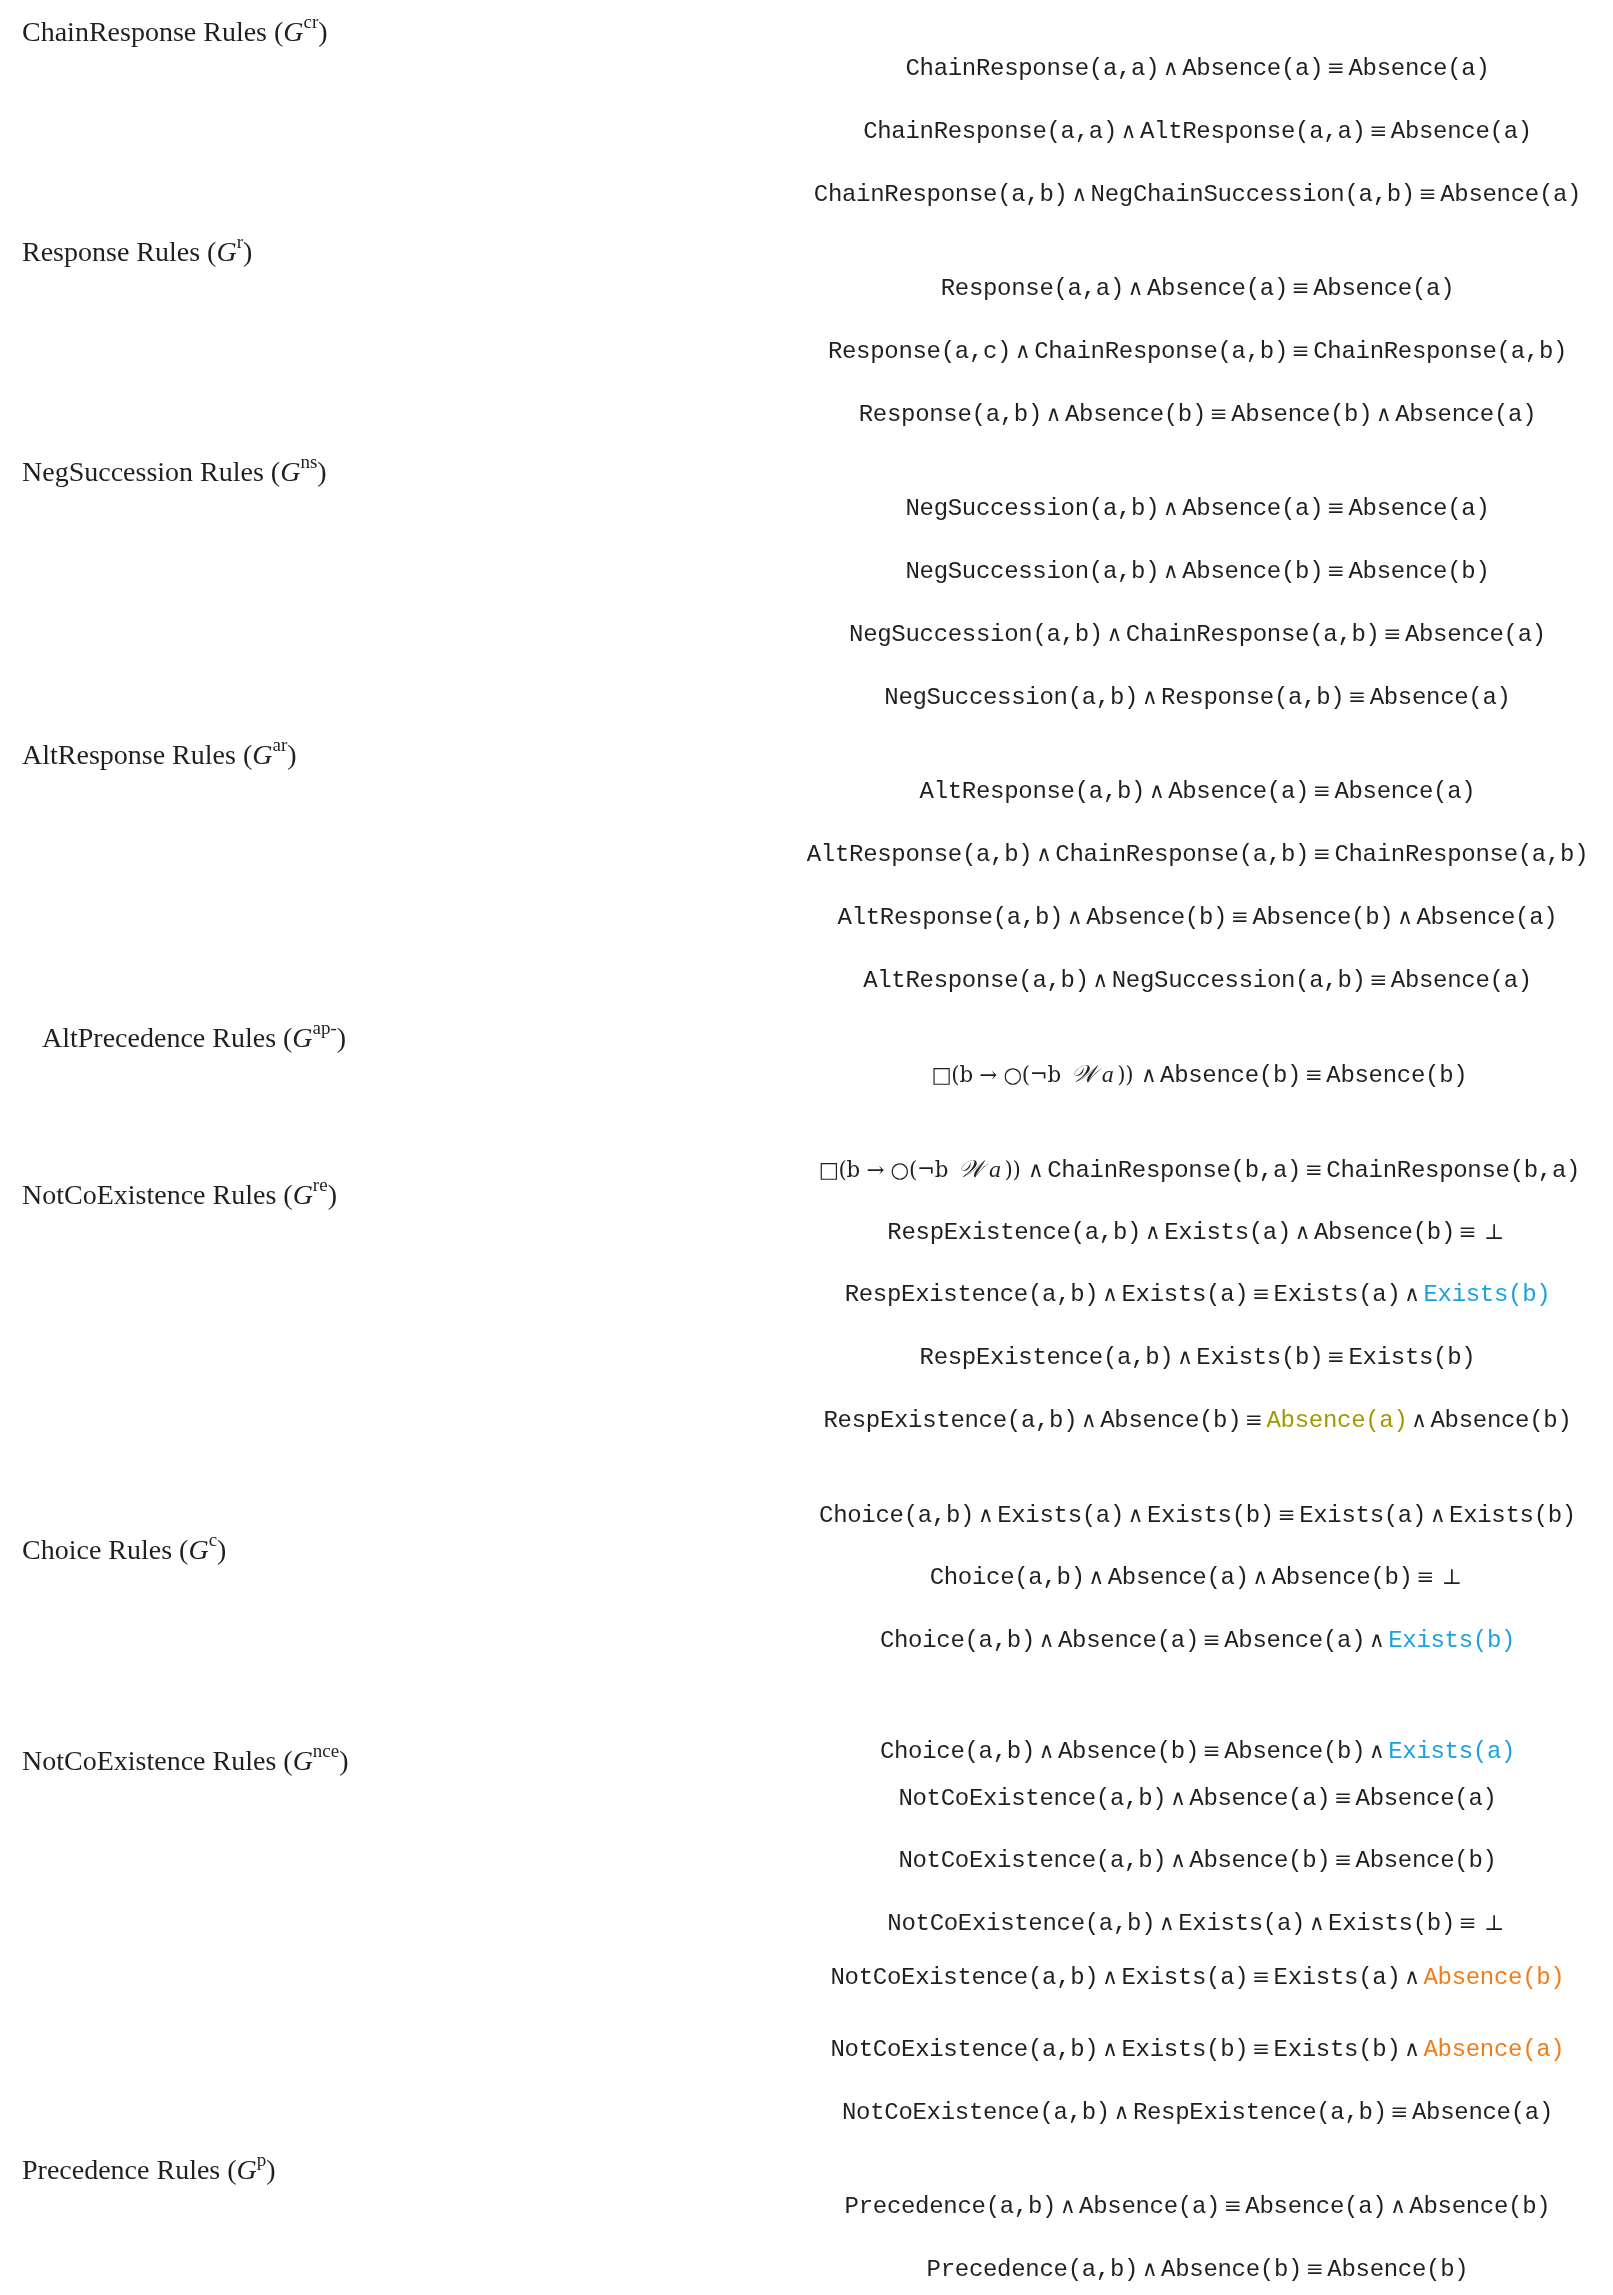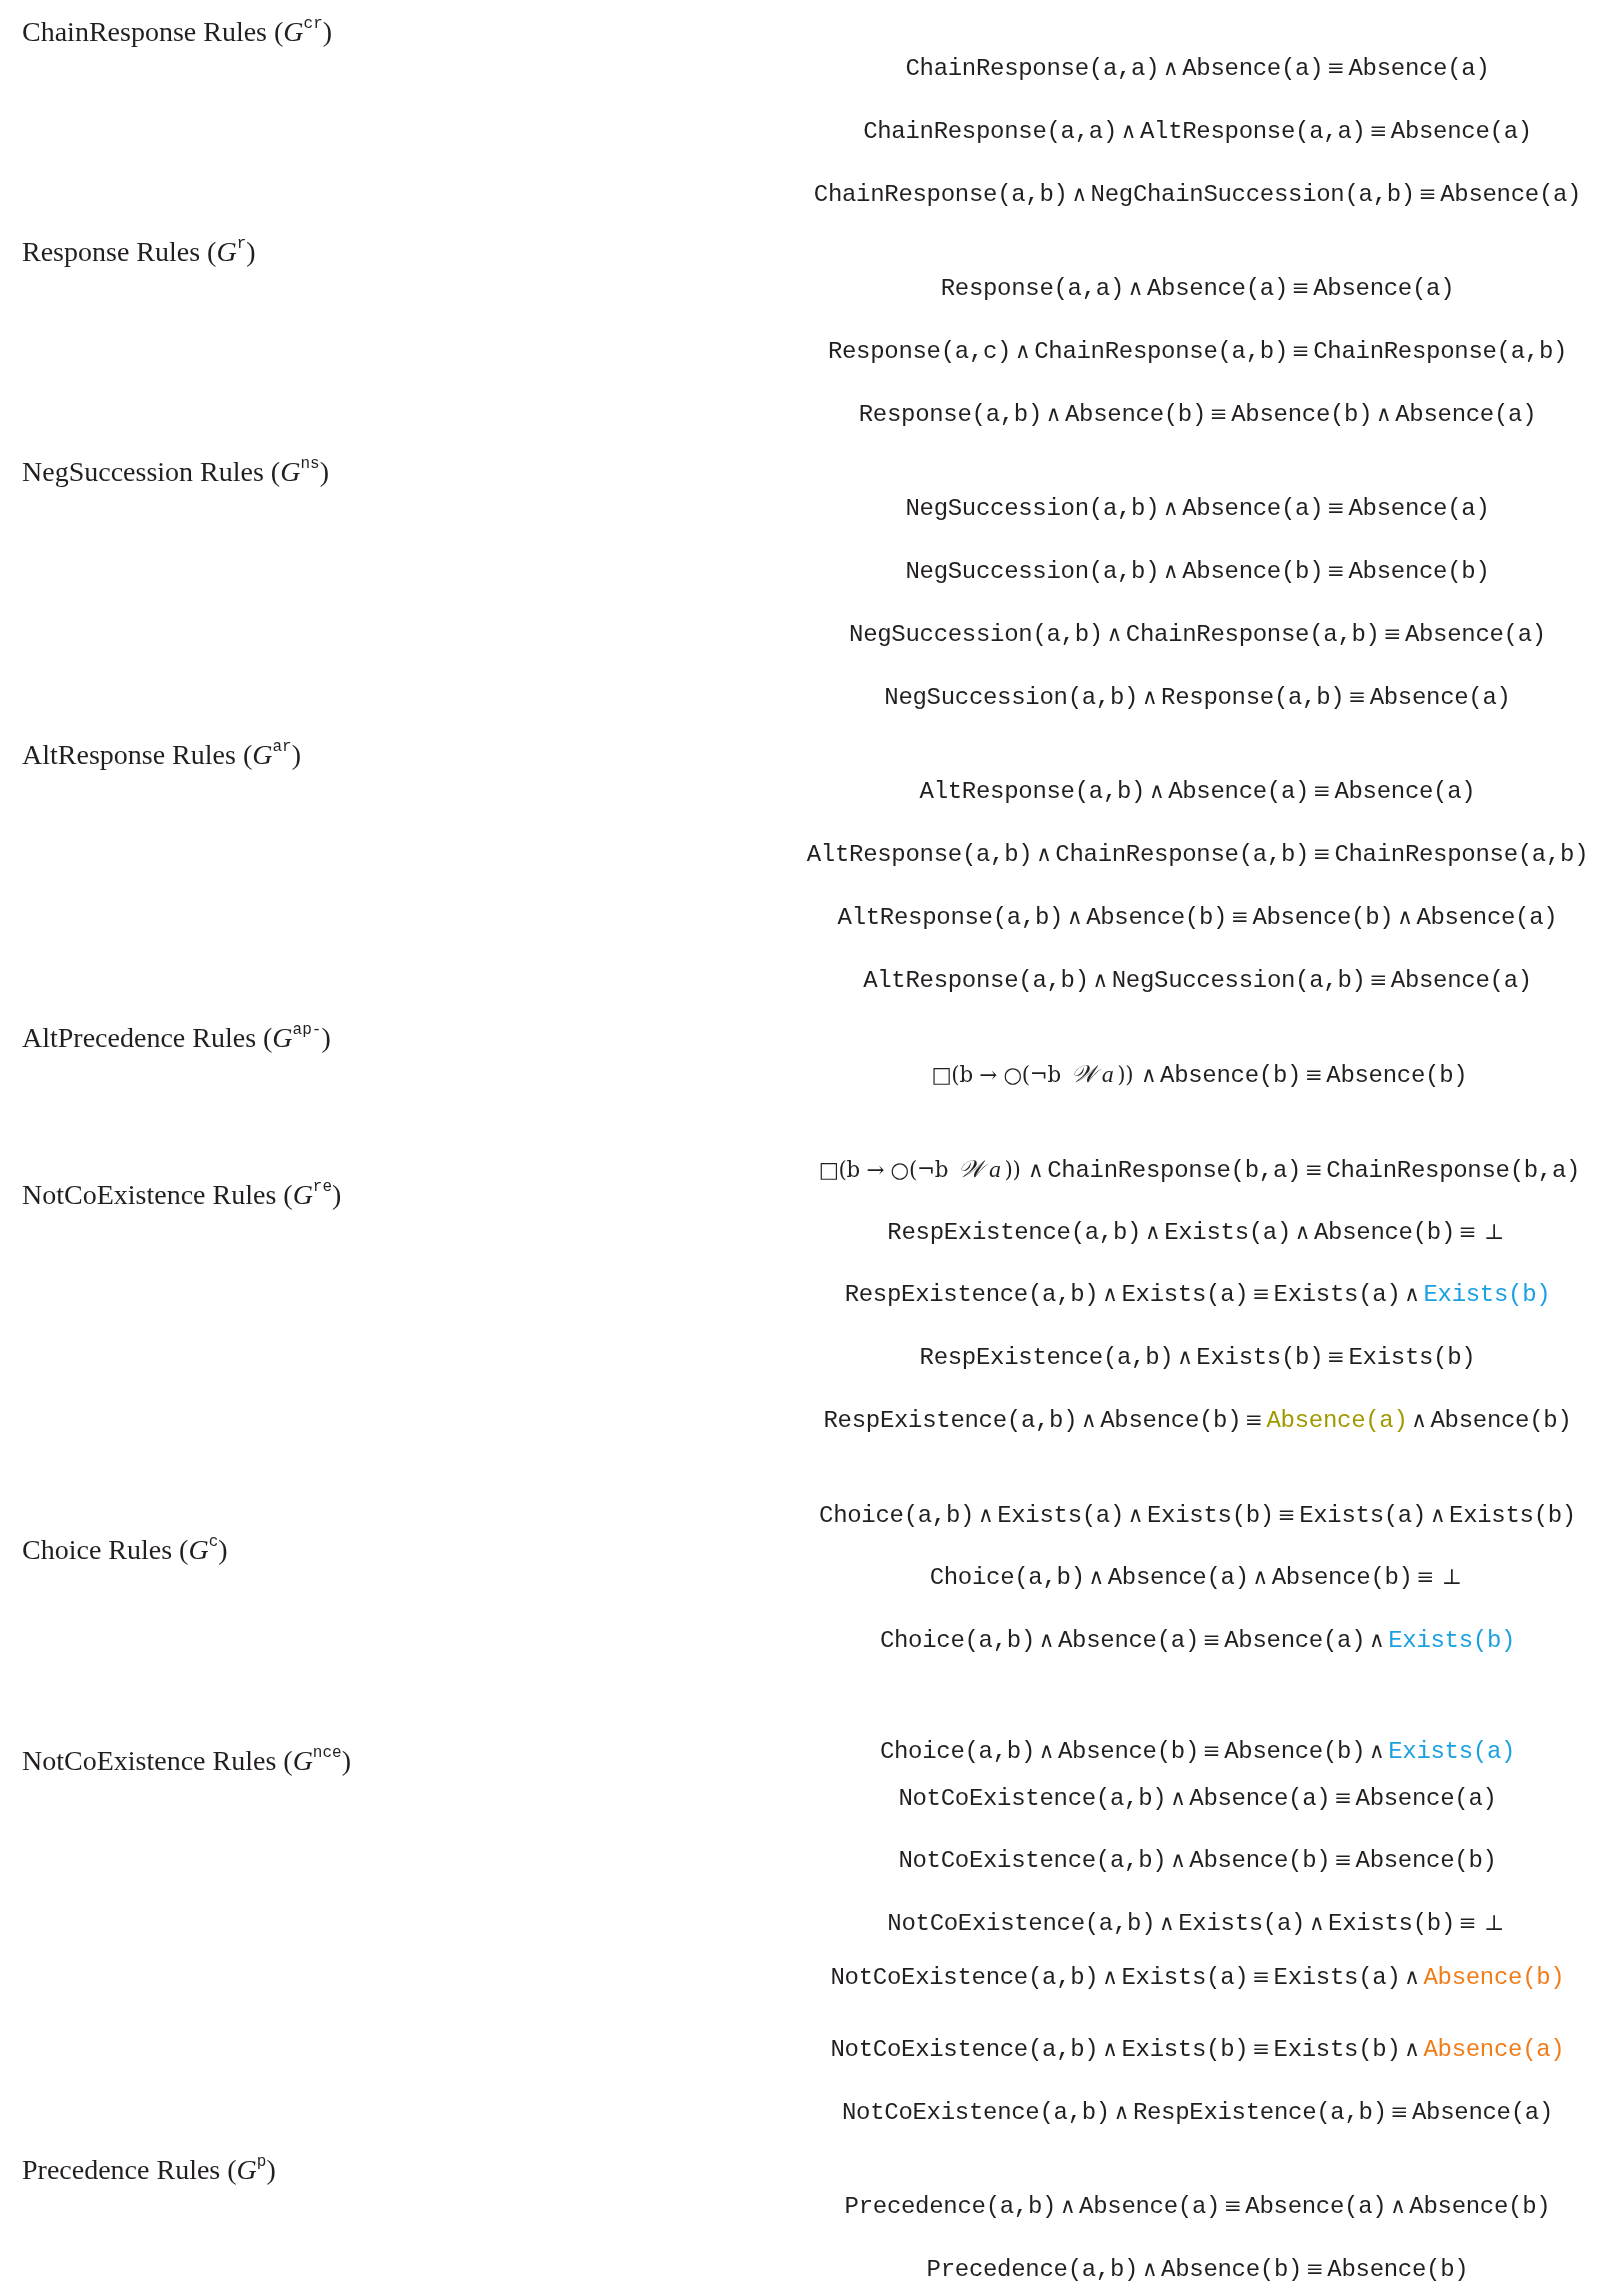--- a/index.html
+++ b/index.html
@@ -21,22 +21,22 @@
     font-family: "Liberation Serif", "DejaVu Serif", serif;
     font-size: 28px;
     line-height: 35px;
     white-space: nowrap;
   }
   .group-title .sym {
     font-family: "Liberation Serif", serif;
     font-style: italic;
   }
   .group-title sup {
-    font-family: Liberation Mono, monospace;
-    font-size: 16px;
+    font-family: Liberation Serif, serif;
+    font-size: 19px;
     position: relative;
     top: -2.5px;
     vertical-align: super;
     line-height: 0;
   }
   .rule {
     position: absolute;
     left: 792px;
     width: 811px;
     text-align: center;
@@ -75,21 +75,21 @@
     <div class="group-title" style="position: absolute; top: 454px;"><span>NegSuccession Rules (</span><span class="sym">G</span><sup>ns</sup><span>)</span></div>
     <div class="rule" style="top: 489px;"><span class="tok">NegSuccession(a,b)</span><span class="op">∧</span><span class="tok">Absence(a)</span><span class="op">≡</span><span class="tok">Absence(a)</span></div>
     <div class="rule" style="top: 552px;"><span class="tok">NegSuccession(a,b)</span><span class="op">∧</span><span class="tok">Absence(b)</span><span class="op">≡</span><span class="tok">Absence(b)</span></div>
     <div class="rule" style="top: 615px;"><span class="tok">NegSuccession(a,b)</span><span class="op">∧</span><span class="tok">ChainResponse(a,b)</span><span class="op">≡</span><span class="tok">Absence(a)</span></div>
     <div class="rule" style="top: 678px;"><span class="tok">NegSuccession(a,b)</span><span class="op">∧</span><span class="tok">Response(a,b)</span><span class="op">≡</span><span class="tok">Absence(a)</span></div>
     <div class="group-title" style="position: absolute; top: 737px;"><span>AltResponse Rules (</span><span class="sym">G</span><sup>ar</sup><span>)</span></div>
     <div class="rule" style="top: 772px;"><span class="tok">AltResponse(a,b)</span><span class="op">∧</span><span class="tok">Absence(a)</span><span class="op">≡</span><span class="tok">Absence(a)</span></div>
     <div class="rule" style="top: 835px;"><span class="tok">AltResponse(a,b)</span><span class="op">∧</span><span class="tok">ChainResponse(a,b)</span><span class="op">≡</span><span class="tok">ChainResponse(a,b)</span></div>
     <div class="rule" style="top: 898px;"><span class="tok">AltResponse(a,b)</span><span class="op">∧</span><span class="tok">Absence(b)</span><span class="op">≡</span><span class="tok">Absence(b)</span><span class="op">∧</span><span class="tok">Absence(a)</span></div>
     <div class="rule" style="top: 961px;"><span class="tok">AltResponse(a,b)</span><span class="op">∧</span><span class="tok">NegSuccession(a,b)</span><span class="op">≡</span><span class="tok">Absence(a)</span></div>
-    <div class="group-title" style="position: absolute; top: 1020px;"><span>AltPrecedence Rules (</span><span class="sym">G</span><sup>ap-</sup><span>)</span></div>
+    <div class="group-title" style="position: absolute; top: 1020px; margin-left: 20px;"><span>AltPrecedence Rules (</span><span class="sym">G</span><sup>ap-</sup><span>)</span></div>
     <div class="rule" style="top: 1055px;"><span class="op">□(b → ○(¬b </span><span class="ital">𝒲 a</span><span class="op">))</span><span class="op">∧</span><span class="tok">Absence(b)</span><span class="op">≡</span><span class="tok">Absence(b)</span></div>
     <div class="rule" style="top: 1118px; margin-top: 32px;"><span class="op">□(b → ○(¬b </span><span class="ital">𝒲 a</span><span class="op">))</span><span class="op">∧</span><span class="tok">ChainResponse(b,a)</span><span class="op">≡</span><span class="tok">ChainResponse(b,a)</span></div>
     <div class="group-title" style="position: absolute; top: 1177px;"><span>NotCoExistence Rules (</span><span class="sym">G</span><sup>re</sup><span>)</span></div>
     <div class="rule" style="top: 1213px;"><span class="tok">RespExistence(a,b)</span><span class="op">∧</span><span class="tok">Exists(a)</span><span class="op">∧</span><span class="tok">Absence(b)</span><span class="op">≡</span><span class="op">⊥</span></div>
     <div class="rule" style="top: 1275px;"><span class="tok">RespExistence(a,b)</span><span class="op">∧</span><span class="tok">Exists(a)</span><span class="op">≡</span><span class="tok">Exists(a)</span><span class="op">∧</span><span class="tok c-cyan">Exists(b)</span></div>
     <div class="rule" style="top: 1338px;"><span class="tok">RespExistence(a,b)</span><span class="op">∧</span><span class="tok">Exists(b)</span><span class="op">≡</span><span class="tok">Exists(b)</span></div>
     <div class="rule" style="top: 1401px;"><span class="tok">RespExistence(a,b)</span><span class="op">∧</span><span class="tok">Absence(b)</span><span class="op">≡</span><span class="tok c-olive">Absence(a)</span><span class="op">∧</span><span class="tok">Absence(b)</span></div>
     <div class="group-title" style="position: absolute; top: 1532px;"><span>Choice Rules (</span><span class="sym">G</span><sup>c</sup><span>)</span></div>
     <div class="rule" style="top: 1496px;"><span class="tok">Choice(a,b)</span><span class="op">∧</span><span class="tok">Exists(a)</span><span class="op">∧</span><span class="tok">Exists(b)</span><span class="op">≡</span><span class="tok">Exists(a)</span><span class="op">∧</span><span class="tok">Exists(b)</span></div>
     <div class="rule" style="top: 1558px;"><span class="tok">Choice(a,b)</span><span class="op">∧</span><span class="tok">Absence(a)</span><span class="op">∧</span><span class="tok">Absence(b)</span><span class="op">≡</span><span class="op">⊥</span></div>

